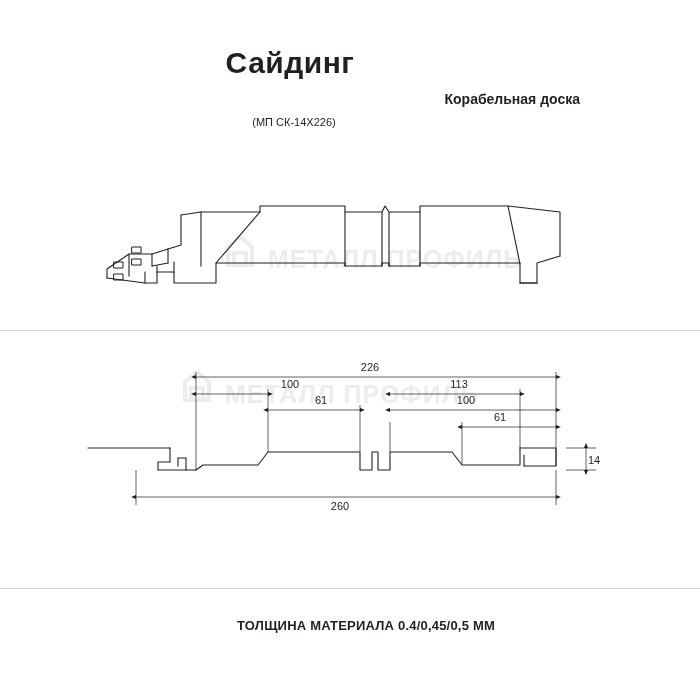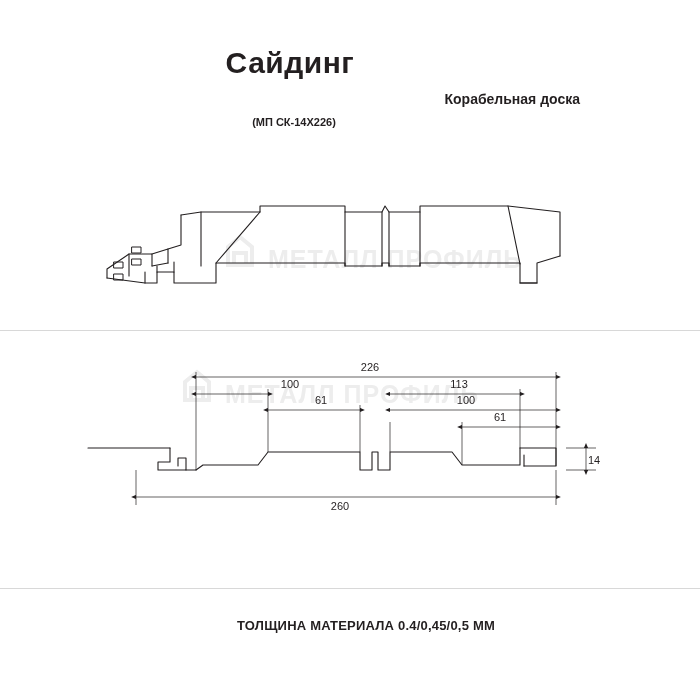--- a/index.html
+++ b/index.html
@@ -37,21 +37,21 @@
   }
   .subtitle {
     font-size: 14px;
     font-weight: bold;
     margin-top: 11px;
     line-height: 16px;
     text-align: right;
   }
   .code {
     font-size: 11px;
-    font-weight: bold;
+    font-weight: normal;
     margin-top: 9px;
     line-height: 13px;
     padding-left: 8px;
   }
   
   .footer {
     position: absolute;
     top: 618px;
     left: 16px;
     width: 700px;

